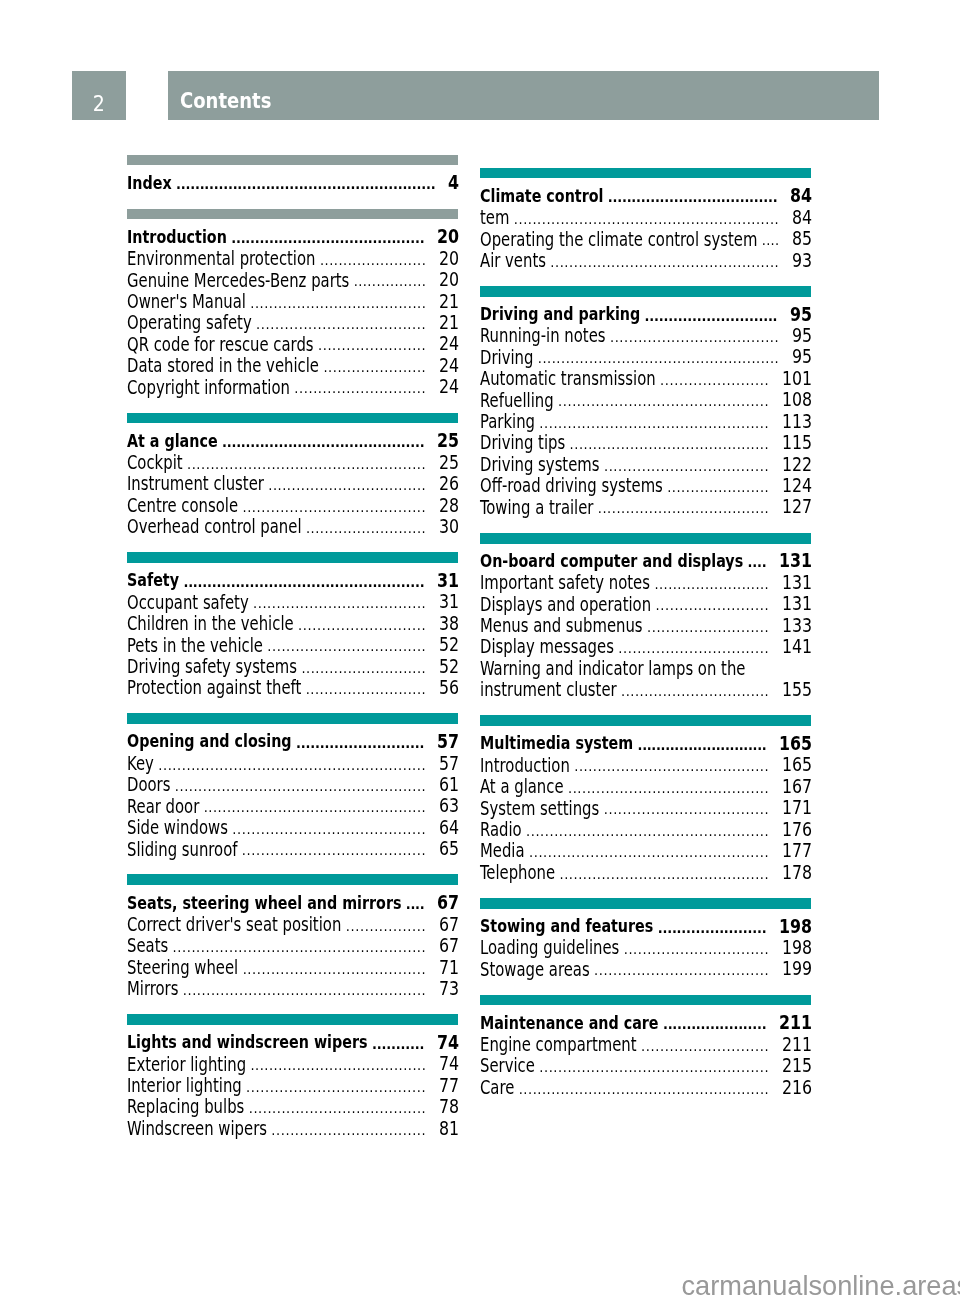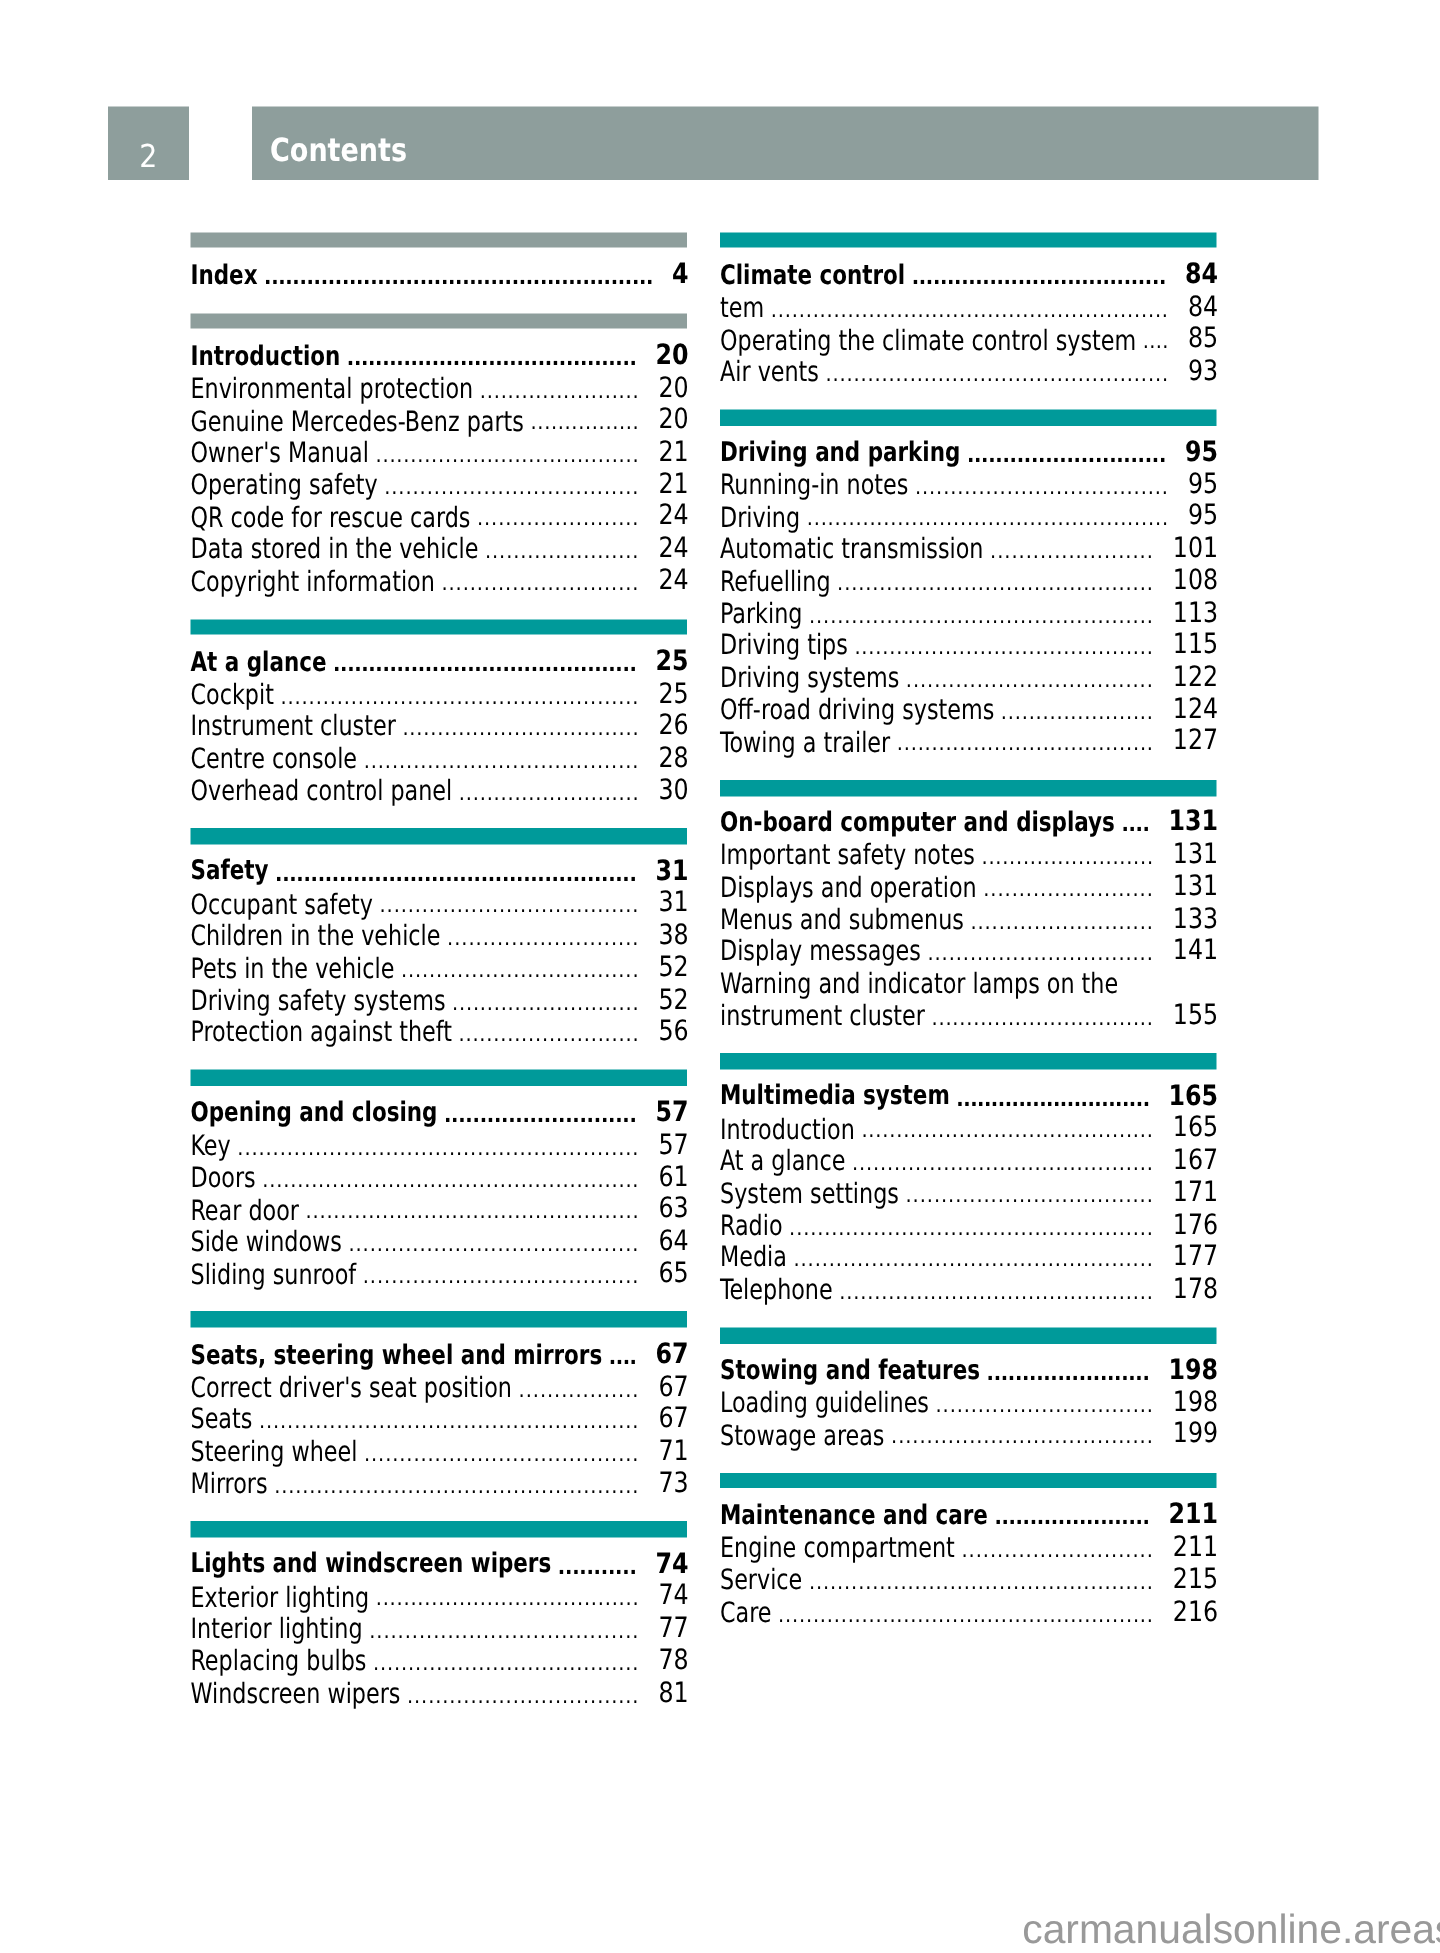--- a/index.html
+++ b/index.html
@@ -8,21 +8,21 @@
 
 .hdr{position:absolute;left:72px;top:71.4px;height:49px;width:816.6px;}
 .hdr-num{position:absolute;left:0;top:0;width:53.6px;height:49px;}
 .hdr-num span{position:absolute;left:0;top:0;width:53.6px;text-align:center;color:#fff;font-size:21.1px;line-height:65.0px;transform:translateZ(0);}
 .hdr-title{position:absolute;left:55.6px;top:0;width:711px;height:49px;margin-left:40px;}
 .hdr-title span{position:absolute;left:12.6px;top:0;color:#fff;font-size:21.3px;font-weight:bold;line-height:59.9px;transform:scaleX(0.94);transform-origin:left center;}
 
 .cols{position:absolute;left:127px;top:154.6px;width:684px;}
 .col{position:absolute;top:0;width:331px;}
 .col-left{left:0;}
-.col-right{left:353px;}
+.col-right{left:353px;margin-top:13px;}
 .sec{margin-bottom:15.4px;}
 .bar{height:10.9px;width:100%;margin-bottom:6.3px;}
 .entries{margin:0;padding:0;}
 .row{display:flex;align-items:baseline;height:21.43px;font-size:16.5px;line-height:21.43px;color:#000;white-space:nowrap;}
 .row .t{flex:0 0 auto;position:relative;top:2.9px;display:inline-block;transform:scaleY(1.13);transform-origin:left bottom;}
 .row .dots{flex:1 1 auto;overflow:hidden;margin:0 12.7px 0 4.4px;font-size:14.4px;letter-spacing:0.03px;position:relative;top:1.6px;}
 .row .pg{flex:0 0 auto;text-align:right;font-size:17.6px;position:relative;top:1.6px;margin-right:-1.1px;display:inline-block;transform:scaleY(1.06);transform-origin:left bottom;}
 .row.b{font-weight:bold;font-size:15.9px;}
 .row.b .t{top:1.9px;}
 

